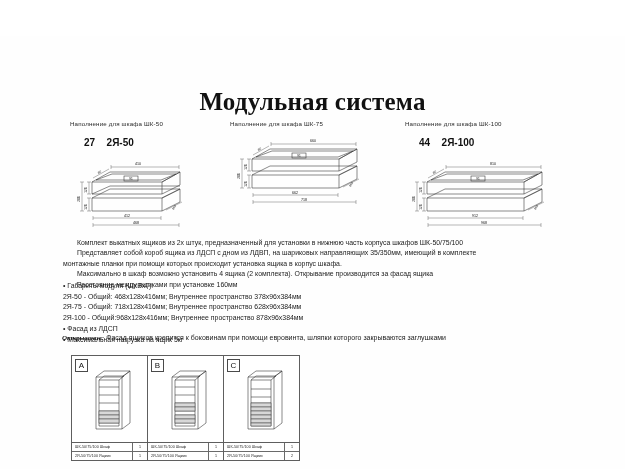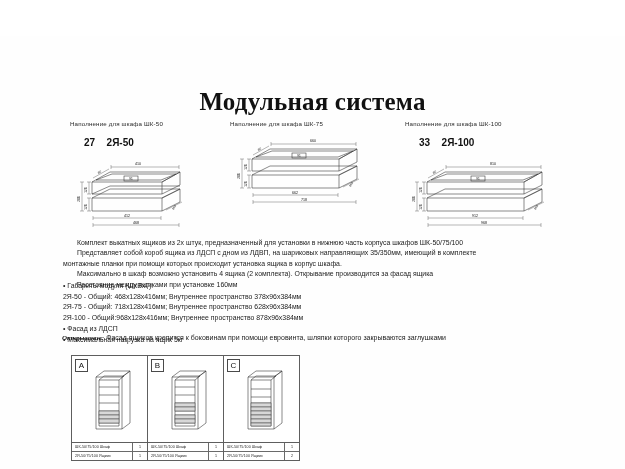--- a/index.html
+++ b/index.html
@@ -249,21 +249,21 @@
           <text class="dimtxt" x="73" y="63" text-anchor="middle">662</text>
           <text class="dimtxt" x="82" y="70" text-anchor="middle">718</text>
           <text class="dimtxt2" x="130" y="54" text-anchor="middle" transform="rotate(-62 130 54)">416</text>
         </svg>
       </div>
     </div>
 
     <div class="col c3">
       <div class="col-sub">Наполнение для шкафа ШК-100</div>
       <div class="col-idline">
-        <span class="col-num">33</span>
+        <span class="col-num">44</span>
         <span class="col-code">2Я-100</span>
       </div>
       <div class="diagram">
         <svg width="180" height="78" viewBox="0 0 180 78">
           <g stroke="#3d3d3d" fill="none" stroke-width="0.6">
             <path d="M30 28 L48 18 L145 18 L127 28 Z"></path>
             <path d="M34 26 L50 20 L141 20 L126 26 Z"></path>
             <path d="M30 28 L30 40 L127 40 L127 28"></path>
             <path d="M127 28 L145 18 L145 31 L127 40"></path>
             <path d="M30 44 L48 35 L145 35 L127 44 Z"></path>

